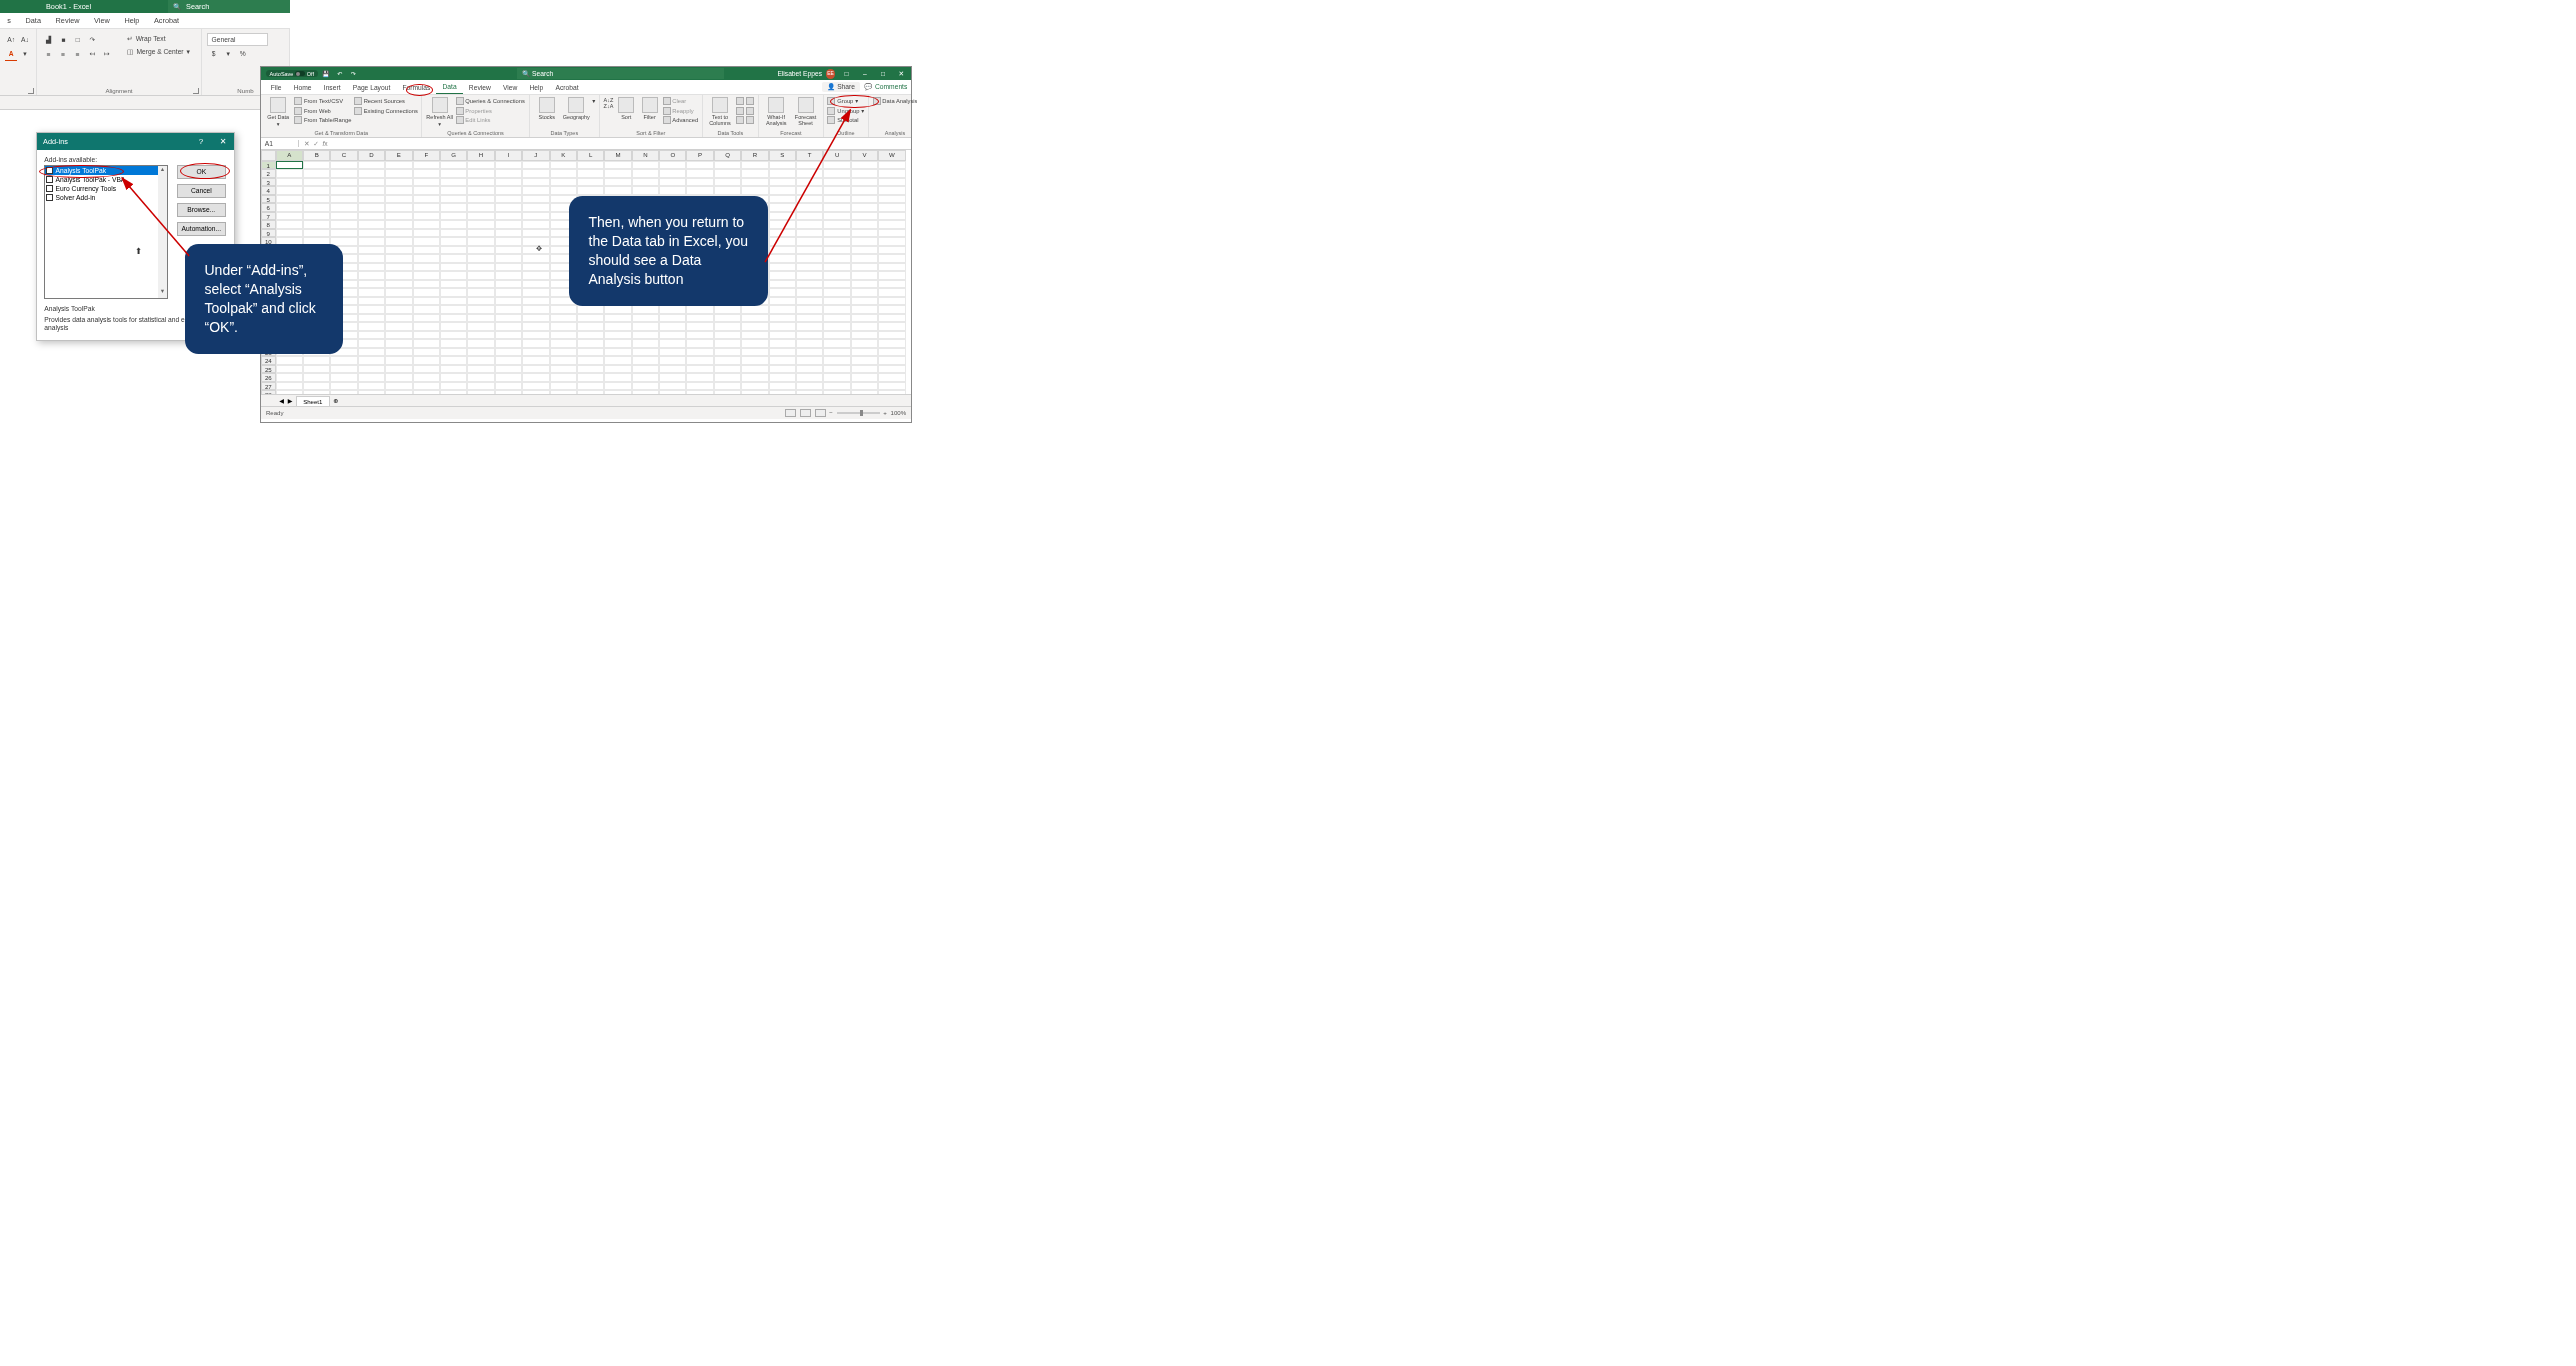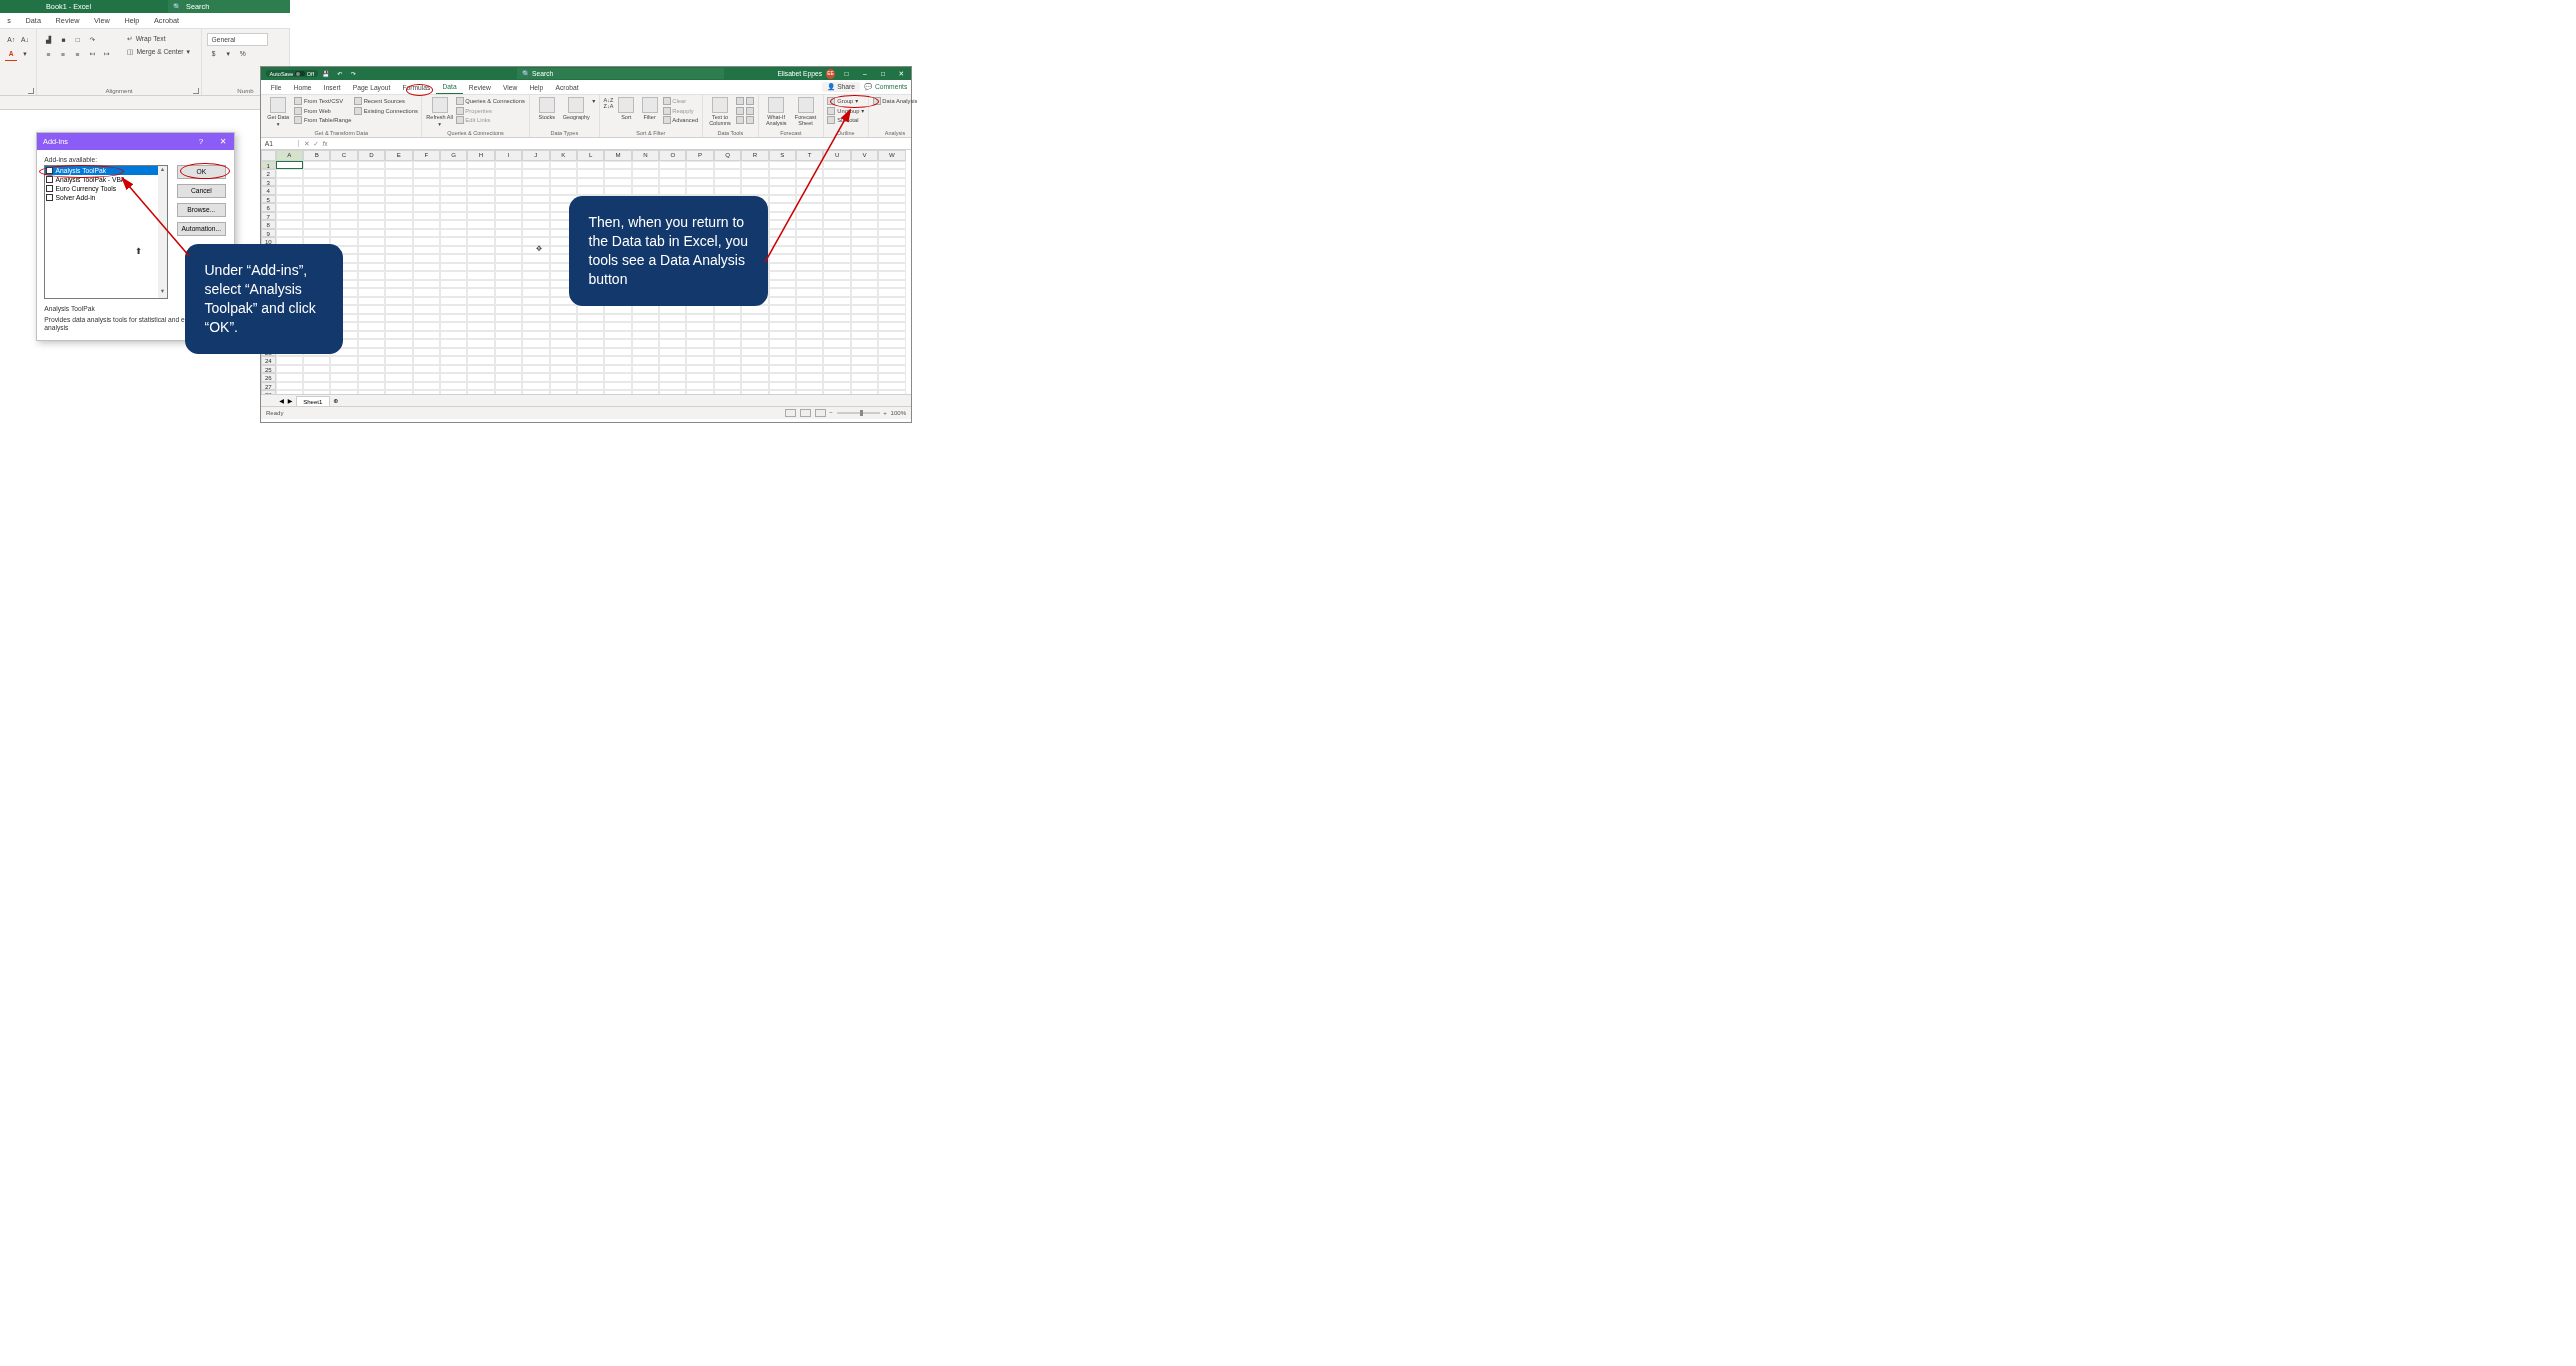--- a/index.html
+++ b/index.html
@@ -22,21 +22,21 @@
 .le-btn { width: 13.4px; height: 13.4px; display: flex; align-items: center; justify-content: center; font-size: 6.7px; color: #444; }
 .le-col { display: flex; flex-direction: column; gap: 1.2px; }
 .le-row { display: flex; gap: 1.2px; align-items: center; }
 .le-A-red { color: #d83b01; font-weight: bold; border-bottom: 1.2px solid #d83b01; }
 .le-wide { font-size: 6.7px; color: #444; padding: 1.8px 3.7px; display: flex; align-items: center; gap: 3px; }
 .le-formula-area { height: 13.4px; border-bottom: 0.6px solid #d0d0d0; background: #f3f2f1; }
 .le-sheet { height: 366px; background: white; }
 
 
 .addins-dlg { position: absolute; left: 36px; top: 132px; width: 199px; background: white; box-shadow: 2.4px 2.4px 7.3px rgba(0,0,0,0.25); border: 0.6px solid #c0c0c0; }
-.dlg-titlebar { background: #8b5cf6; height: 17px; display: flex; align-items: center; justify-content: space-between; padding: 0 0 0 6.1px; }
+.dlg-titlebar { background: #0f766e; height: 17px; display: flex; align-items: center; justify-content: space-between; padding: 0 0 0 6.1px; }
 .dlg-title { color: white; font-size: 7.3px; }
 .dlg-ctrls { display: flex; }
 .dlg-ctrl { width: 22px; height: 17px; color: white; display: flex; align-items: center; justify-content: center; font-size: 8px; }
 .dlg-body { padding: 6.1px 7.3px 7.3px 7.3px; }
 .dlg-label { font-size: 6.7px; color: #333; margin-bottom: 1.8px; }
 .dlg-row { display: flex; gap: 8.5px; }
 .dlg-list { width: 124px; height: 134px; border: 0.6px solid #7a7a7a; background: white; font-size: 6.7px; position: relative; }
 .dlg-list-inner { overflow: hidden; }
 .dlg-item { display: flex; align-items: center; height: 9.1px; padding-left: 1.2px; gap: 2.4px; }
 .dlg-check { width: 6.7px; height: 6.7px; border: 0.6px solid #333; background: white; display: inline-flex; align-items: center; justify-content: center; font-size: 4.9px; }
@@ -1244,21 +1244,21 @@
     </div>
   </div>
 </div>
 
 <div class="oval ov-tp"></div>
 <div class="oval ov-ok"></div>
 <div class="oval ov-data"></div>
 <div class="oval ov-da"></div>
 
 <div class="callout co1">Under “Add-ins”, select “Analysis Toolpak” and click “OK”.</div>
-<div class="callout co2">Then, when you return to the Data tab in Excel, you tools see a Data Analysis button</div>
+<div class="callout co2">Then, when you return to the Data tab in Excel, you should see a Data Analysis button</div>
 
 <span class="cursor">⬆</span>
 <span class="move-cursor">✥</span>
 
 <svg class="arrows" viewBox="0 0 1504 799" width="917" height="487">
   <defs>
     <marker id="ah" markerWidth="10" markerHeight="10" refX="8" refY="3" orient="auto">
       <path d="M0,0 L9,3 L0,6 Z" fill="#cc0000"></path>
     </marker>
   </defs>

